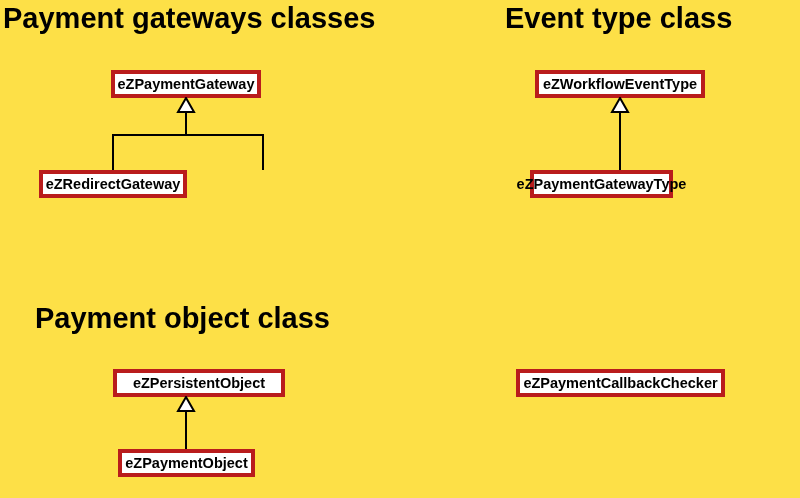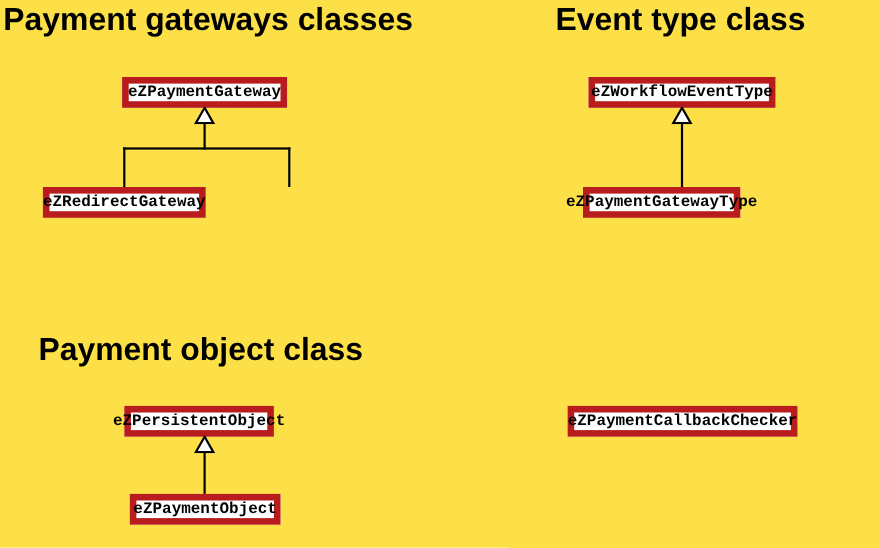--- a/index.html
+++ b/index.html
@@ -6,23 +6,23 @@
   .canvas{
     position:relative;width:800px;height:498px;background:#fde047;
     font-family:"Liberation Sans",sans-serif;color:#000000;overflow:hidden;
   }
   .title{
     position:absolute;margin:0;font-size:29px;font-weight:bold;line-height:1;
     white-space:nowrap;color:#000000;
   }
   .title.tight{letter-spacing:-0.3px;}
   .cls{
-    position:absolute;height:28px;box-sizing:border-box;border:6px solid #b91c1c;
+    position:absolute;height:28px;box-sizing:border-box;border:4px solid #b91c1c;
     background:#ffffff;display:flex;align-items:center;justify-content:center;
-    font-size:14.5px;font-weight:bold;white-space:nowrap;color:#000000;font-family:Liberation Mono, monospace;
+    font-size:14.5px;font-weight:bold;white-space:nowrap;color:#000000;
   }
   .line{position:absolute;background:#000000;}
   .tri{position:absolute;width:20px;height:16px;display:block;}
 </style>
 </head>
 <body>
 
 <div class="canvas">
 
   <h2 class="title" style="left:3px;top:4px">Payment gateways classes</h2>
@@ -47,21 +47,21 @@
   <svg class="tri" style="left:610px;top:97px" viewBox="0 0 20 16">
     <polygon points="10,1 2,15 18,15" fill="#ffffff" stroke="#000000" stroke-width="2"></polygon>
   </svg>
 
   <div class="line" style="left:619px;top:111px;width:2px;height:59px"></div>
 
   <div class="cls" style="left:530px;top:170px;width:143px">eZPaymentGatewayType</div>
 
   <h2 class="title" style="left:35px;top:304px">Payment object class</h2>
 
-  <div class="cls" style="left:113px;top:369px;width:136px">eZPersistentObject</div>
+  <div class="cls" style="left:113px;top:369px;width:172px">eZPersistentObject</div>
 
   <svg class="tri" style="left:176px;top:396px" viewBox="0 0 20 16">
     <polygon points="10,1 2,15 18,15" fill="#ffffff" stroke="#000000" stroke-width="2"></polygon>
   </svg>
 
   <div class="line" style="left:185px;top:410px;width:2px;height:59px"></div>
 
   <div class="cls" style="left:118px;top:449px;width:137px">eZPaymentObject</div>
 
 

